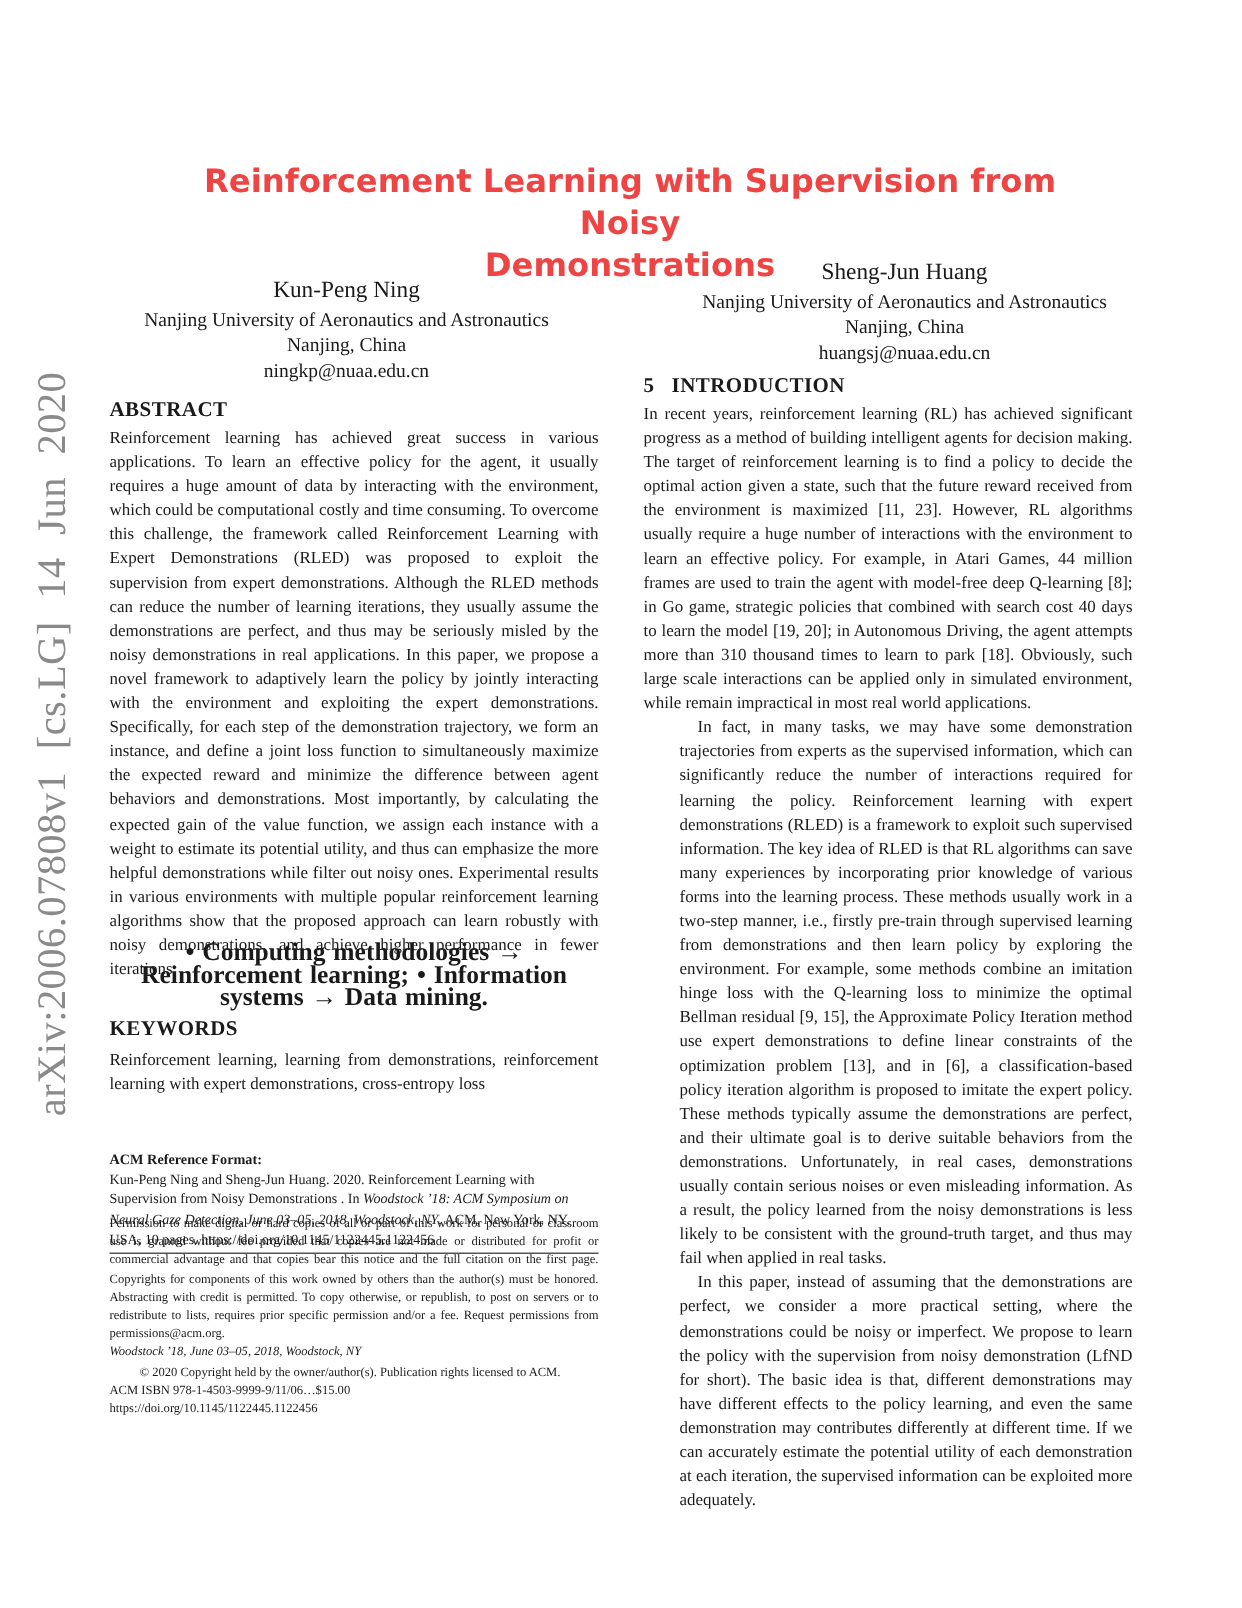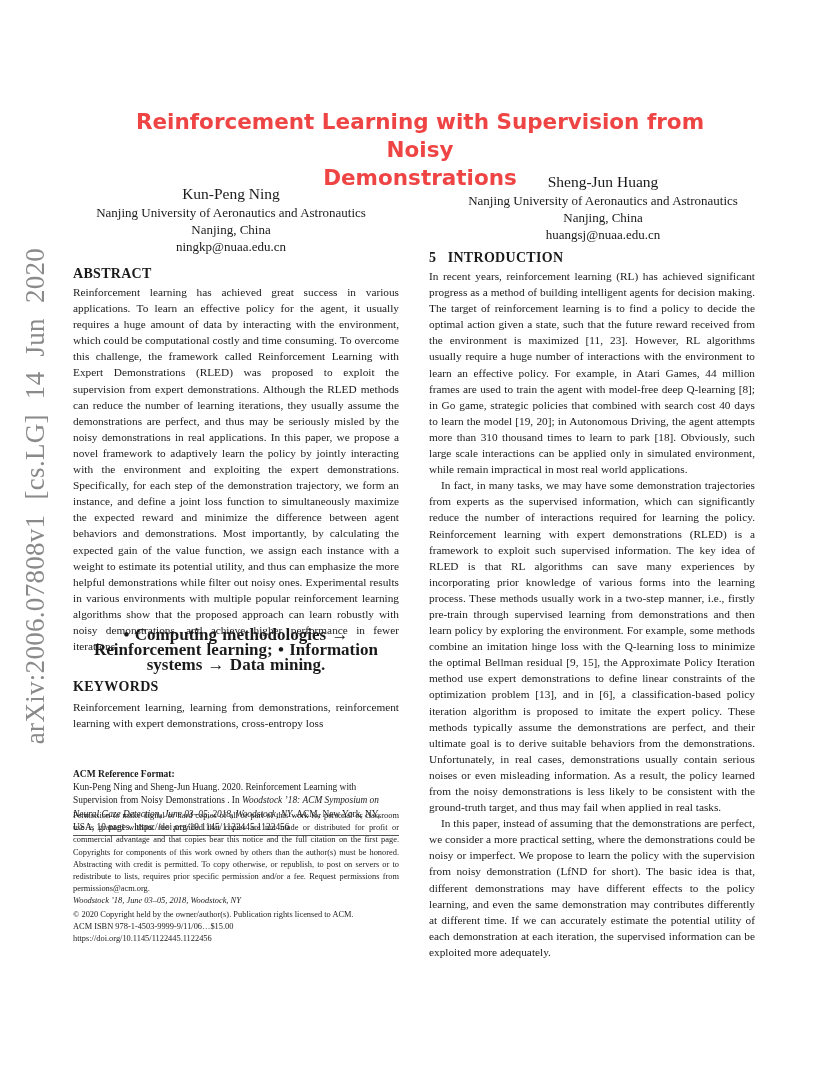--- a/index.html
+++ b/index.html
@@ -14,21 +14,21 @@
     font-family: "DejaVu Sans", "Liberation Sans", sans-serif; font-weight: bold;
     font-size: 21.5px; line-height: 28px; color: #ef4444; }
   .author { top: 172px; width: 330px; text-align: center; font-size: 13px; line-height: 17px; }
   .author .name { font-size: 15.5px; line-height: 20px; }
   .col { position: absolute; width: 326px; font-size: 11.3px; line-height: 16.1px; text-align: justify;
     hyphens: manual; }
   .left { left: 73px; }
   .right { left: 429px; }
   h2 { margin: 0; font-size: 14px; font-weight: bold; letter-spacing: 0.3px; line-height: 20px; }
   .p { margin: 0; }
-  .indent { text-indent: 12px; }
+  .indent { text-indent: 12px; margin-left: 24px; }
   .ccs { font-weight: bold; font-size: 17px; line-height: 15px; text-align: center; word-spacing: 1px; }
   .acm-label { font-weight: bold; font-size: 9.5px; line-height: 13px; }
   .acm { font-size: 9.4px; line-height: 13.4px; text-align: left; }
   .rule { position: absolute; left: 73px; top: 835px; width: 326px; height: 0; border-top: 1px solid #555; }
   .foot { position: absolute; left: 73px; top: 810px; width: 326px; font-size: 8.4px; line-height: 12.2px; text-align: justify; }
   .foot .it { font-style: italic; }
   i, .it { font-style: italic; }
 </style>
 </head>
 <body>
@@ -72,21 +72,21 @@
 
 <div class="col left" style="top:768px;">
   <div class="acm-label">ACM Reference Format:</div>
   <div class="acm"><span>Kun-Peng Ning and Sheng-Jun Huang. 2020.  Reinforcement Learning with Supervision from Noisy Demonstrations . In </span><span class="it">Woodstock ’18: ACM Symposium on Neural Gaze Detection, June 03–05, 2018, Woodstock, NY</span><span>. ACM, New York, NY, USA, 10 pages. https://doi.org/10.1145/1122445.1122456</span></div>
 </div>
 
 <div class="rule"></div>
 <div class="foot">
   <div>Permission to make digital or hard copies of all or part of this work for personal or classroom use is granted without fee provided that copies are not made or distributed for profit or commercial advantage and that copies bear this notice and the full citation on the first page. Copyrights for components of this work owned by others than the author(s) must be honored. Abstracting with credit is permitted. To copy otherwise, or republish, to post on servers or to redistribute to lists, requires prior specific permission and/or a fee. Request permissions from permissions@acm.org.</div>
   <div class="it">Woodstock ’18, June 03–05, 2018, Woodstock, NY</div>
-  <div style="margin-top:1px;">© 2020 Copyright held by the owner/author(s). Publication rights licensed to ACM.</div>
+  <div style="margin-top:1px;margin-left:20px;">© 2020 Copyright held by the owner/author(s). Publication rights licensed to ACM.</div>
   <div>ACM ISBN 978-1-4503-9999-9/11/06…$15.00</div>
   <div>https://doi.org/10.1145/1122445.1122456</div>
 </div>
 
 <div class="col right" style="top:248px;">
   <h2 style="white-space:pre;">5   INTRODUCTION</h2>
   <p class="p">In recent years, reinforcement learning (RL) has achieved significant progress as a method of building intelligent agents for decision making. The target of reinforcement learning is to find a policy to decide the optimal action given a state, such that the future reward received from the environment is maximized [11, 23]. However, RL algorithms usually require a huge number of interactions with the environment to learn an effective policy. For example, in Atari Games, 44 million frames are used to train the agent with model-free deep Q-learning [8]; in Go game, strategic policies that combined with search cost 40 days to learn the model [19, 20]; in Autonomous Driving, the agent attempts more than 310 thousand times to learn to park [18]. Obviously, such large scale interactions can be applied only in simulated environment, while remain impractical in most real world applications.</p>
   <p class="p indent">In fact, in many tasks, we may have some demonstration trajectories from experts as the supervised information, which can significantly reduce the number of interactions required for learning the policy. Reinforcement learning with expert demonstrations (RLED) is a framework to exploit such supervised information. The key idea of RLED is that RL algorithms can save many experiences by incorporating prior knowledge of various forms into the learning process. These methods usually work in a two-step manner, i.e., firstly pre-train through supervised learning from demonstrations and then learn policy by exploring the environment. For example, some methods combine an imitation hinge loss with the Q-learning loss to minimize the optimal Bellman residual [9, 15], the Approximate Policy Iteration method use expert demonstrations to define linear constraints of the optimization problem [13], and in [6], a classification-based policy iteration algorithm is proposed to imitate the expert policy. These methods typically assume the demonstrations are perfect, and their ultimate goal is to derive suitable behaviors from the demonstrations. Unfortunately, in real cases, demonstrations usually contain serious noises or even misleading information. As a result, the policy learned from the noisy demonstrations is less likely to be consistent with the ground-truth target, and thus may fail when applied in real tasks.</p>
   <p class="p indent">In this paper, instead of assuming that the demonstrations are perfect, we consider a more practical setting, where the demonstrations could be noisy or imperfect. We propose to learn the policy with the supervision from noisy demonstration (LfND for short). The basic idea is that, different demonstrations may have different effects to the policy learning, and even the same demonstration may contributes differently at different time. If we can accurately estimate the potential utility of each demonstration at each iteration, the supervised information can be exploited more adequately.</p>
 </div>

